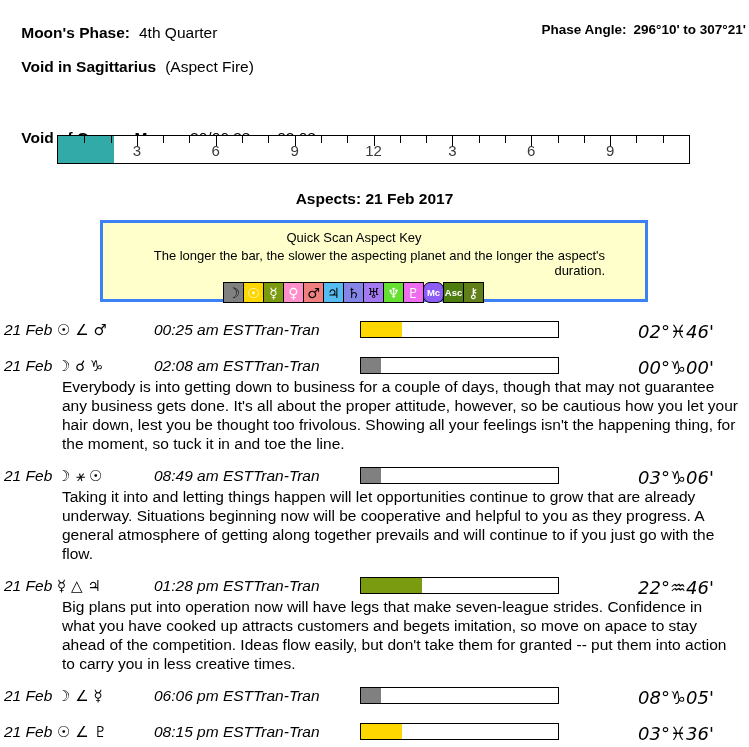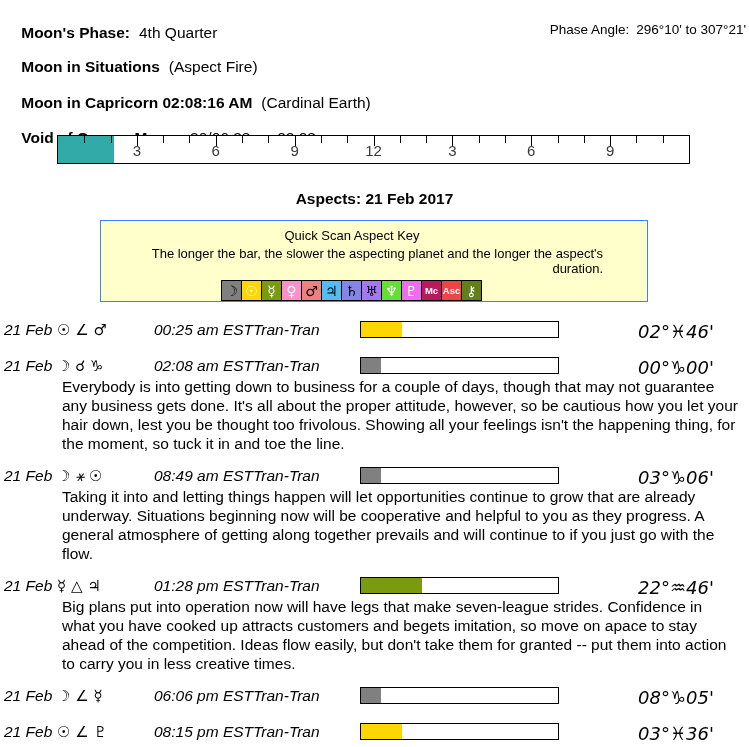--- a/index.html
+++ b/index.html
@@ -2,32 +2,32 @@
 <html><head>
 <meta charset="utf-8">
 <style>
   html,body{margin:0;padding:0;background:#fff;}
   .page{position:relative;width:749px;height:740px;background:#fff;overflow:hidden;
         font-family:"Liberation Sans","DejaVu Sans",sans-serif;color:#000;font-size:15.5px;}
   .hline{position:absolute;left:4px;white-space:pre;}
   .h1{top:6px}.h2{top:40px}.h3{top:76px}.h4{top:111px}
   .b{font-weight:bold;}
   .hval{margin-left:9px;}
-  .phase-angle{position:absolute;top:7px;right:3px;font-size:13.5px;white-space:pre;}
+  .phase-angle{position:absolute;top:7px;right:3px;font-size:13.5px;white-space:pre;font-weight:bold;}
   .phase-angle .pav{margin-left:7px;}
 
   .timeline{position:absolute;left:57px;top:135px;width:631px;height:27px;border:1px solid #000;background:#fff;}
   .timeline-fill{position:absolute;left:0;top:0;height:100%;}
   .tick{position:absolute;top:0;width:1px;height:7px;background:#000;}
   .tick.major{height:10px;}
   .tl-label{position:absolute;top:6px;transform:translateX(-50%);font-size:15px;color:#3a3a3a;}
 
   .aspects-title{position:absolute;top:190px;left:0;width:100%;text-align:center;font-weight:bold;}
 
-  .key-box{position:absolute;left:100px;top:220px;width:548px;height:82px;border:1px solid #3b82f6;box-sizing:border-box;}
+  .key-box{position:absolute;left:100px;top:220px;width:548px;height:82px;border:3px solid #3b82f6;box-sizing:border-box;}
   .key-inner{width:502px;text-align:center;}
   .key-title{padding-top:7px;font-size:13px;}
   .key-sub{padding-top:3px;font-size:13px;text-align:right;}
   .key-tiles{margin-top:4px;display:flex;justify-content:center;}
   .tile{box-sizing:border-box;width:21px;height:21px;border:1px solid #000;margin-left:-1px;
         display:flex;align-items:center;justify-content:center;
         font-family:"DejaVu Sans",sans-serif;font-size:14px;line-height:1;}
   .tile.tile-text{font-size:9.5px;font-family:"Liberation Sans",sans-serif;font-weight:bold;}
 
   .aspect-list{position:absolute;left:0;top:321px;width:749px;}
@@ -49,26 +49,23 @@
 <div class="page">
 
   <div class="hline h1">
     <span class="b">Moon's Phase:</span><span class="hval">4th Quarter</span>
   </div>
   <div class="phase-angle">
     <span>Phase Angle:</span><span class="pav">296°10' to 307°21'</span>
   </div>
 
   <div class="hline h2">
-    <span class="b">Moon in Situations</span><span class="hval">(Aspect Fire)</span>
-  </div>
-
-  <div class="hline h3">
-    <span class="b">Moon in Capricorn 02:08:16 AM</span><span class="hval">(Cardinal Earth)</span>
-  </div>
+    <span class="b">Void in Sagittarius</span><span class="hval">(Aspect Fire)</span>
+  </div>
+
 
   <div class="hline h4">
     <span class="b">Void of Course Moon:</span><span class="hval">20/06:38p -  02:08a</span>
   </div>
 
   <div class="timeline">
     <div class="timeline-fill" style="width: 8.9%; background: rgb(50, 170, 168);"></div>
   <div class="tick" style="left: 4.16667%;"></div>
       <div class="tick" style="left: 8.33333%;"></div>
       <div class="tick major" style="left: 12.5%;"></div>
@@ -111,22 +108,22 @@
           <span class="tile" style="background: rgb(128, 128, 128); color: rgb(0, 0, 0);">☽</span>
           <span class="tile" style="background: rgb(255, 215, 0); color: rgb(255, 255, 255);">☉</span>
           <span class="tile" style="background: rgb(122, 154, 16); color: rgb(255, 255, 255);">☿</span>
           <span class="tile" style="background: rgb(255, 143, 203); color: rgb(255, 255, 255);">♀</span>
           <span class="tile" style="background: rgb(240, 128, 128); color: rgb(0, 0, 0);">♂</span>
           <span class="tile" style="background: rgb(86, 187, 240); color: rgb(0, 0, 0);">♃</span>
           <span class="tile" style="background: rgb(133, 133, 232); color: rgb(0, 0, 0);">♄</span>
           <span class="tile" style="background: rgb(164, 120, 240); color: rgb(0, 0, 0);">♅</span>
           <span class="tile" style="background: rgb(102, 224, 48); color: rgb(255, 255, 255);">♆</span>
           <span class="tile" style="background: rgb(238, 108, 238); color: rgb(255, 255, 255);">♇</span>
-          <span class="tile tile-text" style="background: #be185d; color: rgb(255, 255, 255);">Mc</span>
-          <span class="tile tile-text" style="background: #ef4444; color: rgb(255, 255, 255);">Asc</span>
+          <span class="tile tile-text" style="background: #8b5cf6; color: rgb(255, 255, 255); border-radius: 7px;">Mc</span>
+          <span class="tile tile-text" style="background: #4d7c0f; color: rgb(255, 255, 255);">Asc</span>
           <span class="tile" style="background: rgb(98, 128, 26); color: rgb(255, 255, 255);">⚷</span>
         </div>
     </div>
   </div>
 
   <div class="aspect-list">
     <div class="aspect-block no-desc">
       <div class="aspect-row">
         <span class="a-date">21 Feb</span>
         <span class="a-glyphs">☉ ∠ ♂</span>

